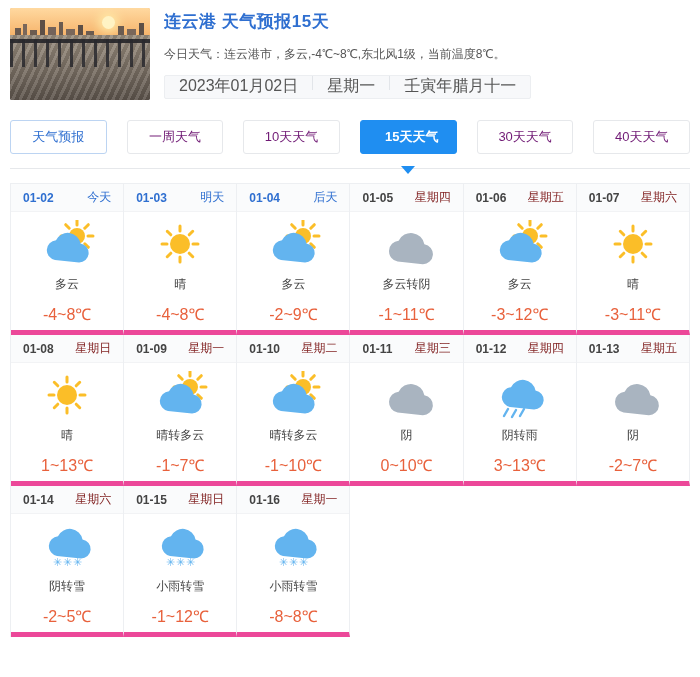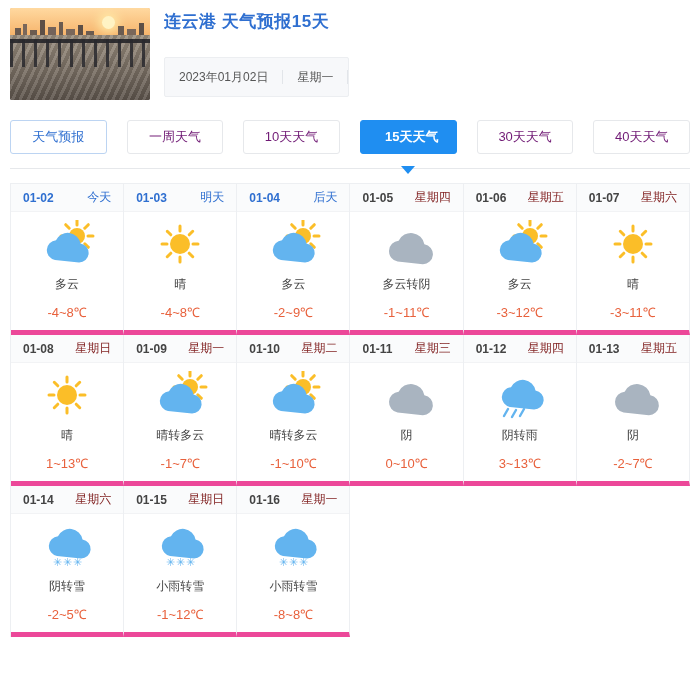--- a/index.html
+++ b/index.html
@@ -52,25 +52,25 @@
   }
 
   .head-text { padding-left: 14px; padding-top: 2px; }
   .title {
     font-size: 17px; font-weight: bold; color: #2f6fd0;
     letter-spacing: .5px; margin-bottom: 12px;
   }
   .today-line { font-size: 12px; color: #555; line-height: 18px; }
   .datebar {
     margin-top: 12px;
-    display: inline-flex; align-items: center;
+    display: inline-flex; 
     background: #f7f8fa; border: 1px solid #eceef1;
     border-radius: 2px;
-    height: 40px;
-    font-size: 12px; color: #555;
+    height: 24px;
+    font-size: 16px; color: #555;
   }
   .datebar span { padding: 0 14px; }
   .datebar .sep { width: 1px; height: 14px; background: #e2e5e9; padding: 0; }
 
   
   .tabs {
     margin: 20px 10px 0 10px;
     display: flex;
     gap: 20px;
     border-bottom: 1px solid #e6e8eb;
@@ -119,21 +119,21 @@
     padding: 0 12px;
     font-size: 12px;
     border-bottom: 1px solid #f2f3f5;
   }
   .cell-head .d { font-weight: bold; color: #444; }
   .cell-head .w { color: #7f1d1d; }
   .cell-head.hl .d, .cell-head.hl .w { color: #2f6fd0; }
 
   .icon-wrap { height: 58px; display: flex; align-items: center; justify-content: center; margin-top: 4px; }
   .desc { font-size: 12px; color: #444; margin-top: 2px; text-align: center; }
-  .temp { font-size: 13px; color: #e8613c; margin-top: 10px; }
+  .temp { font-size: 16px; color: #e8613c; margin-top: 10px; }
 
   .empty { border-right: none; border-bottom: none; height: 151px; background: #fff; }
 
   svg { display: block; }
 </style>
 </head>
 <body>
 
 <div class="page">
 
@@ -155,25 +155,27 @@
         <rect x="117" y="13" width="9" height="9" fill="#7a675a"></rect>
         <rect x="129" y="7" width="5" height="15" fill="#5d4f46"></rect>
       </svg>
       <div class="ground"></div>
       <div class="rail2"></div>
       <div class="rail"></div>
     </div>
 
     <div class="head-text">
       <div class="title">连云港 天气预报15天</div>
+      <div class="today-line">今日天气：连云港市，多云,-4℃~8℃,东北风1级，当前温度8℃。</div>
       <div class="datebar">
         <span>2023年01月02日</span>
         <span class="sep"></span>
         <span>星期一</span>
         <span class="sep"></span>
+        <span>壬寅年腊月十一</span>
       </div>
     </div>
   </div>
 
   <div class="tabs" id="tabbar">
       <div class="tab first">
         <span>天气预报</span>
       </div>
       <div class="tab">
         <span>一周天气</span>

